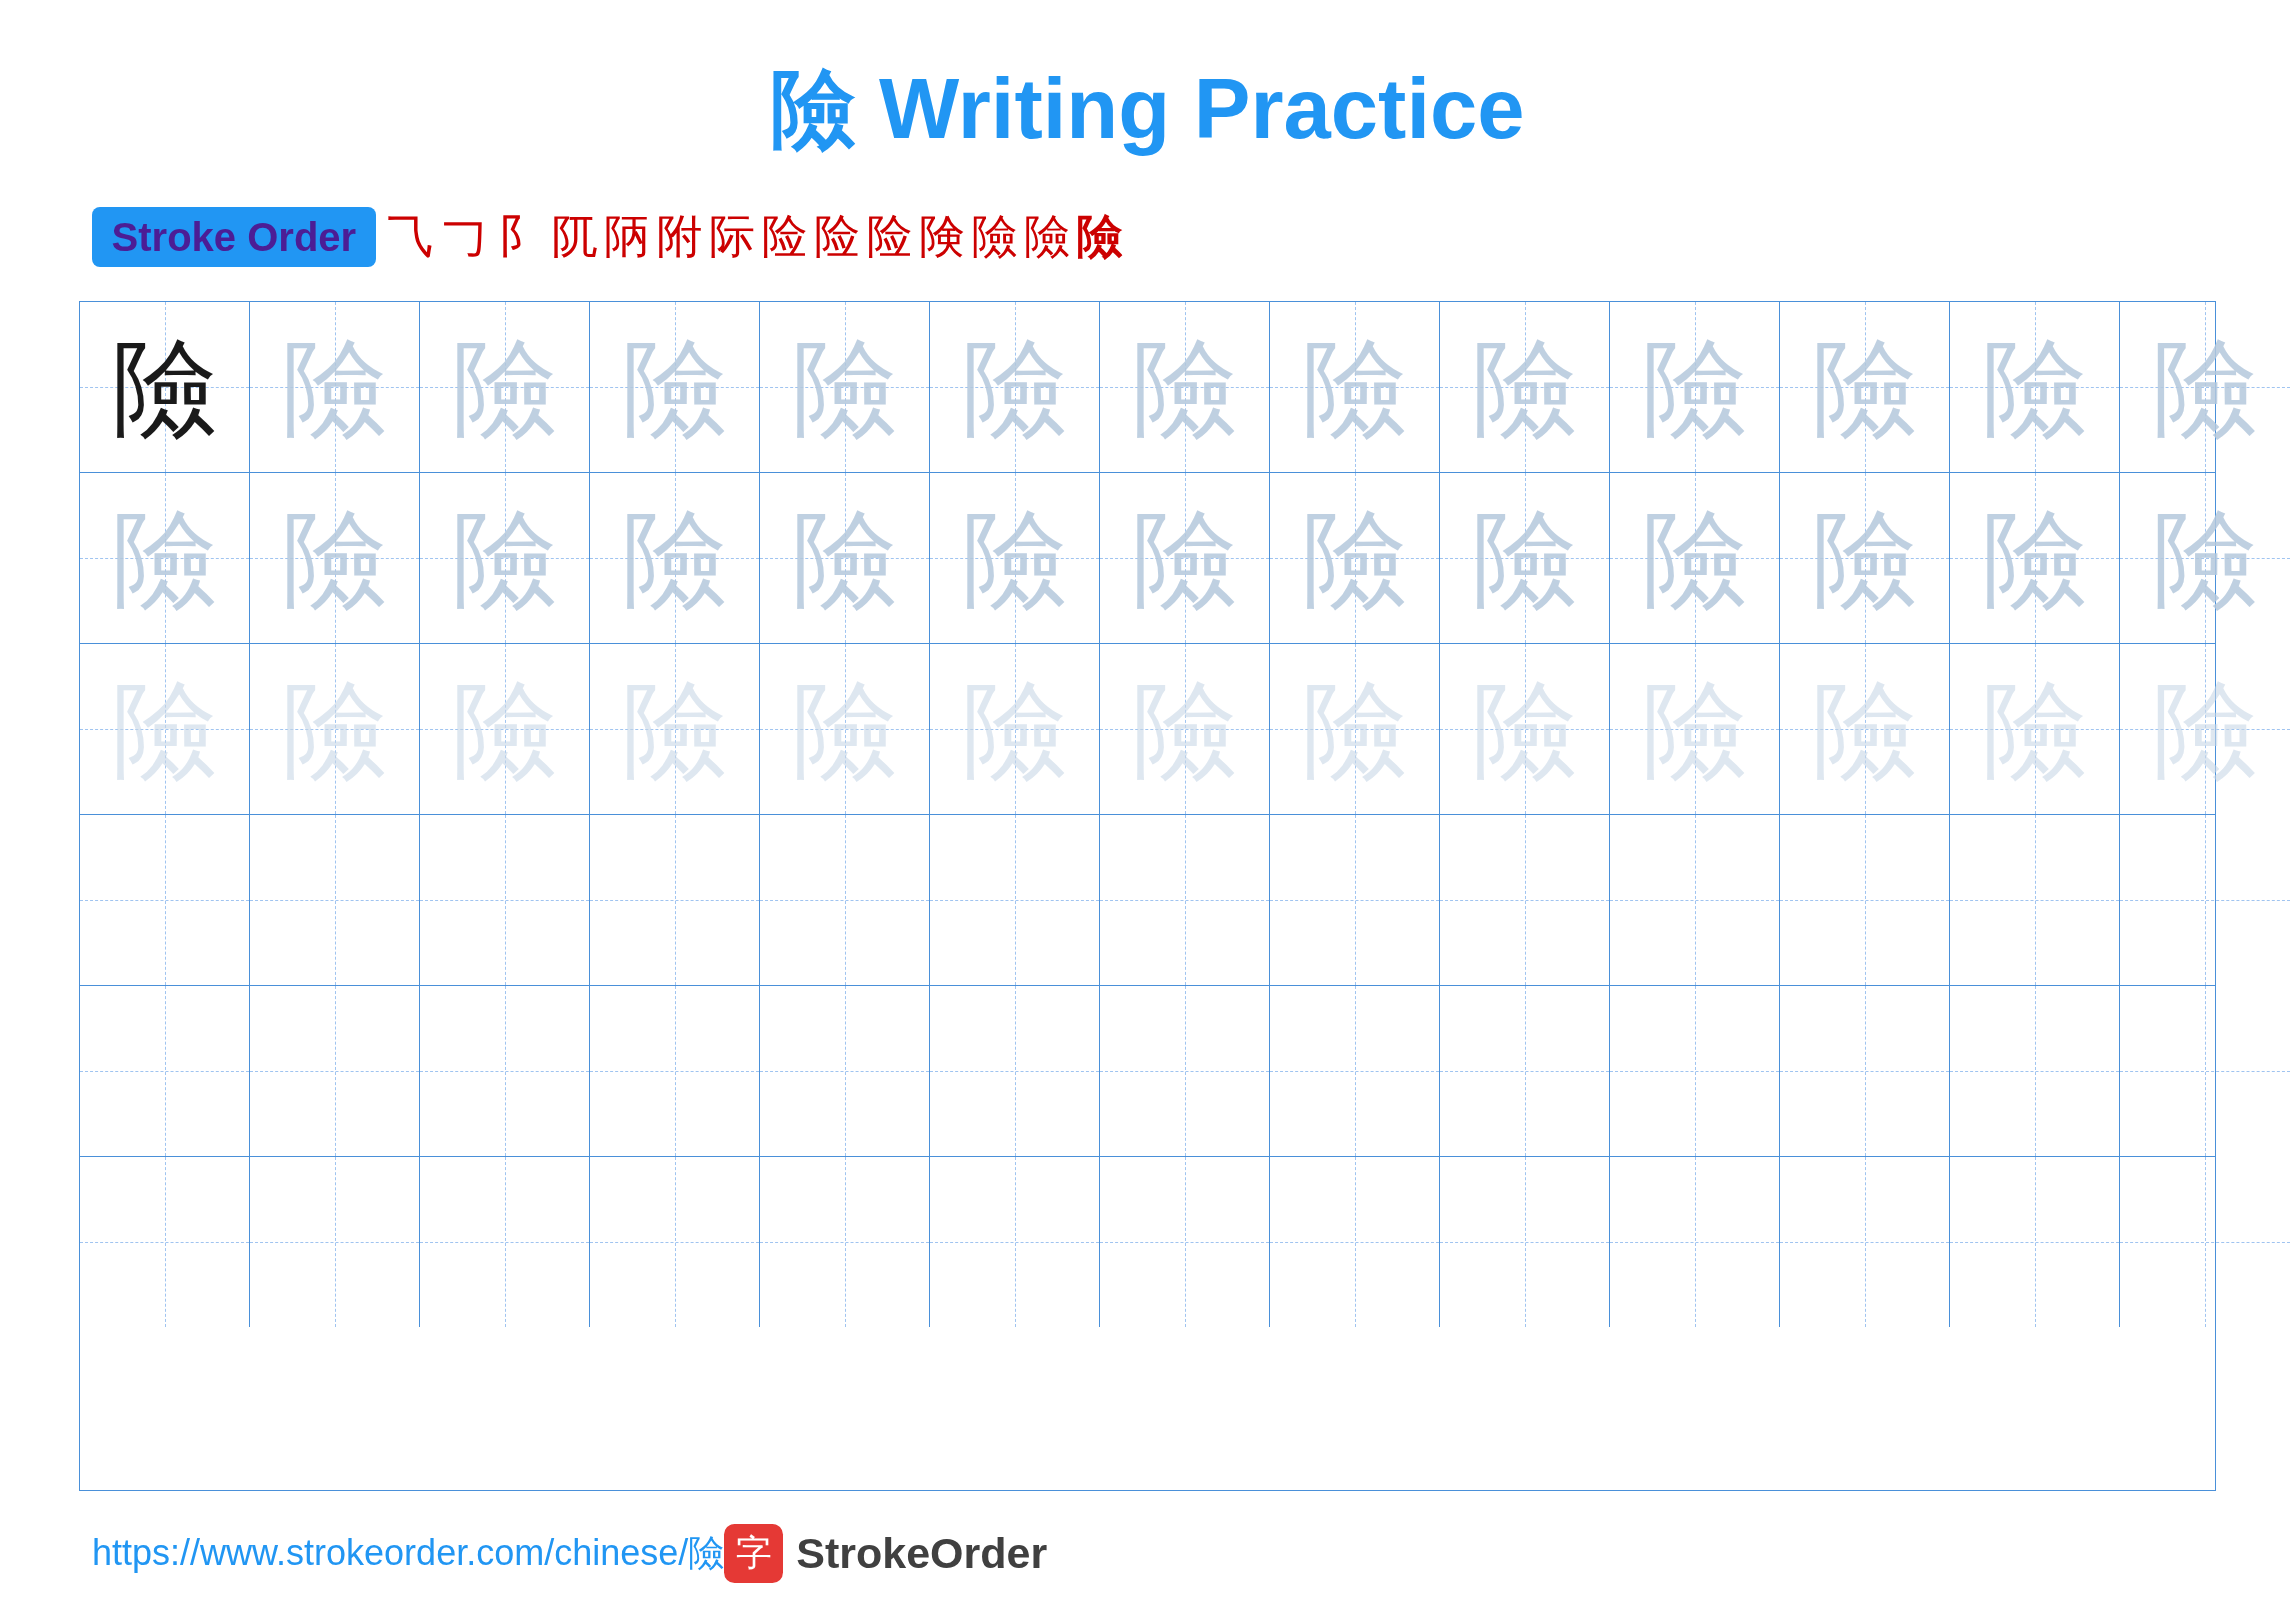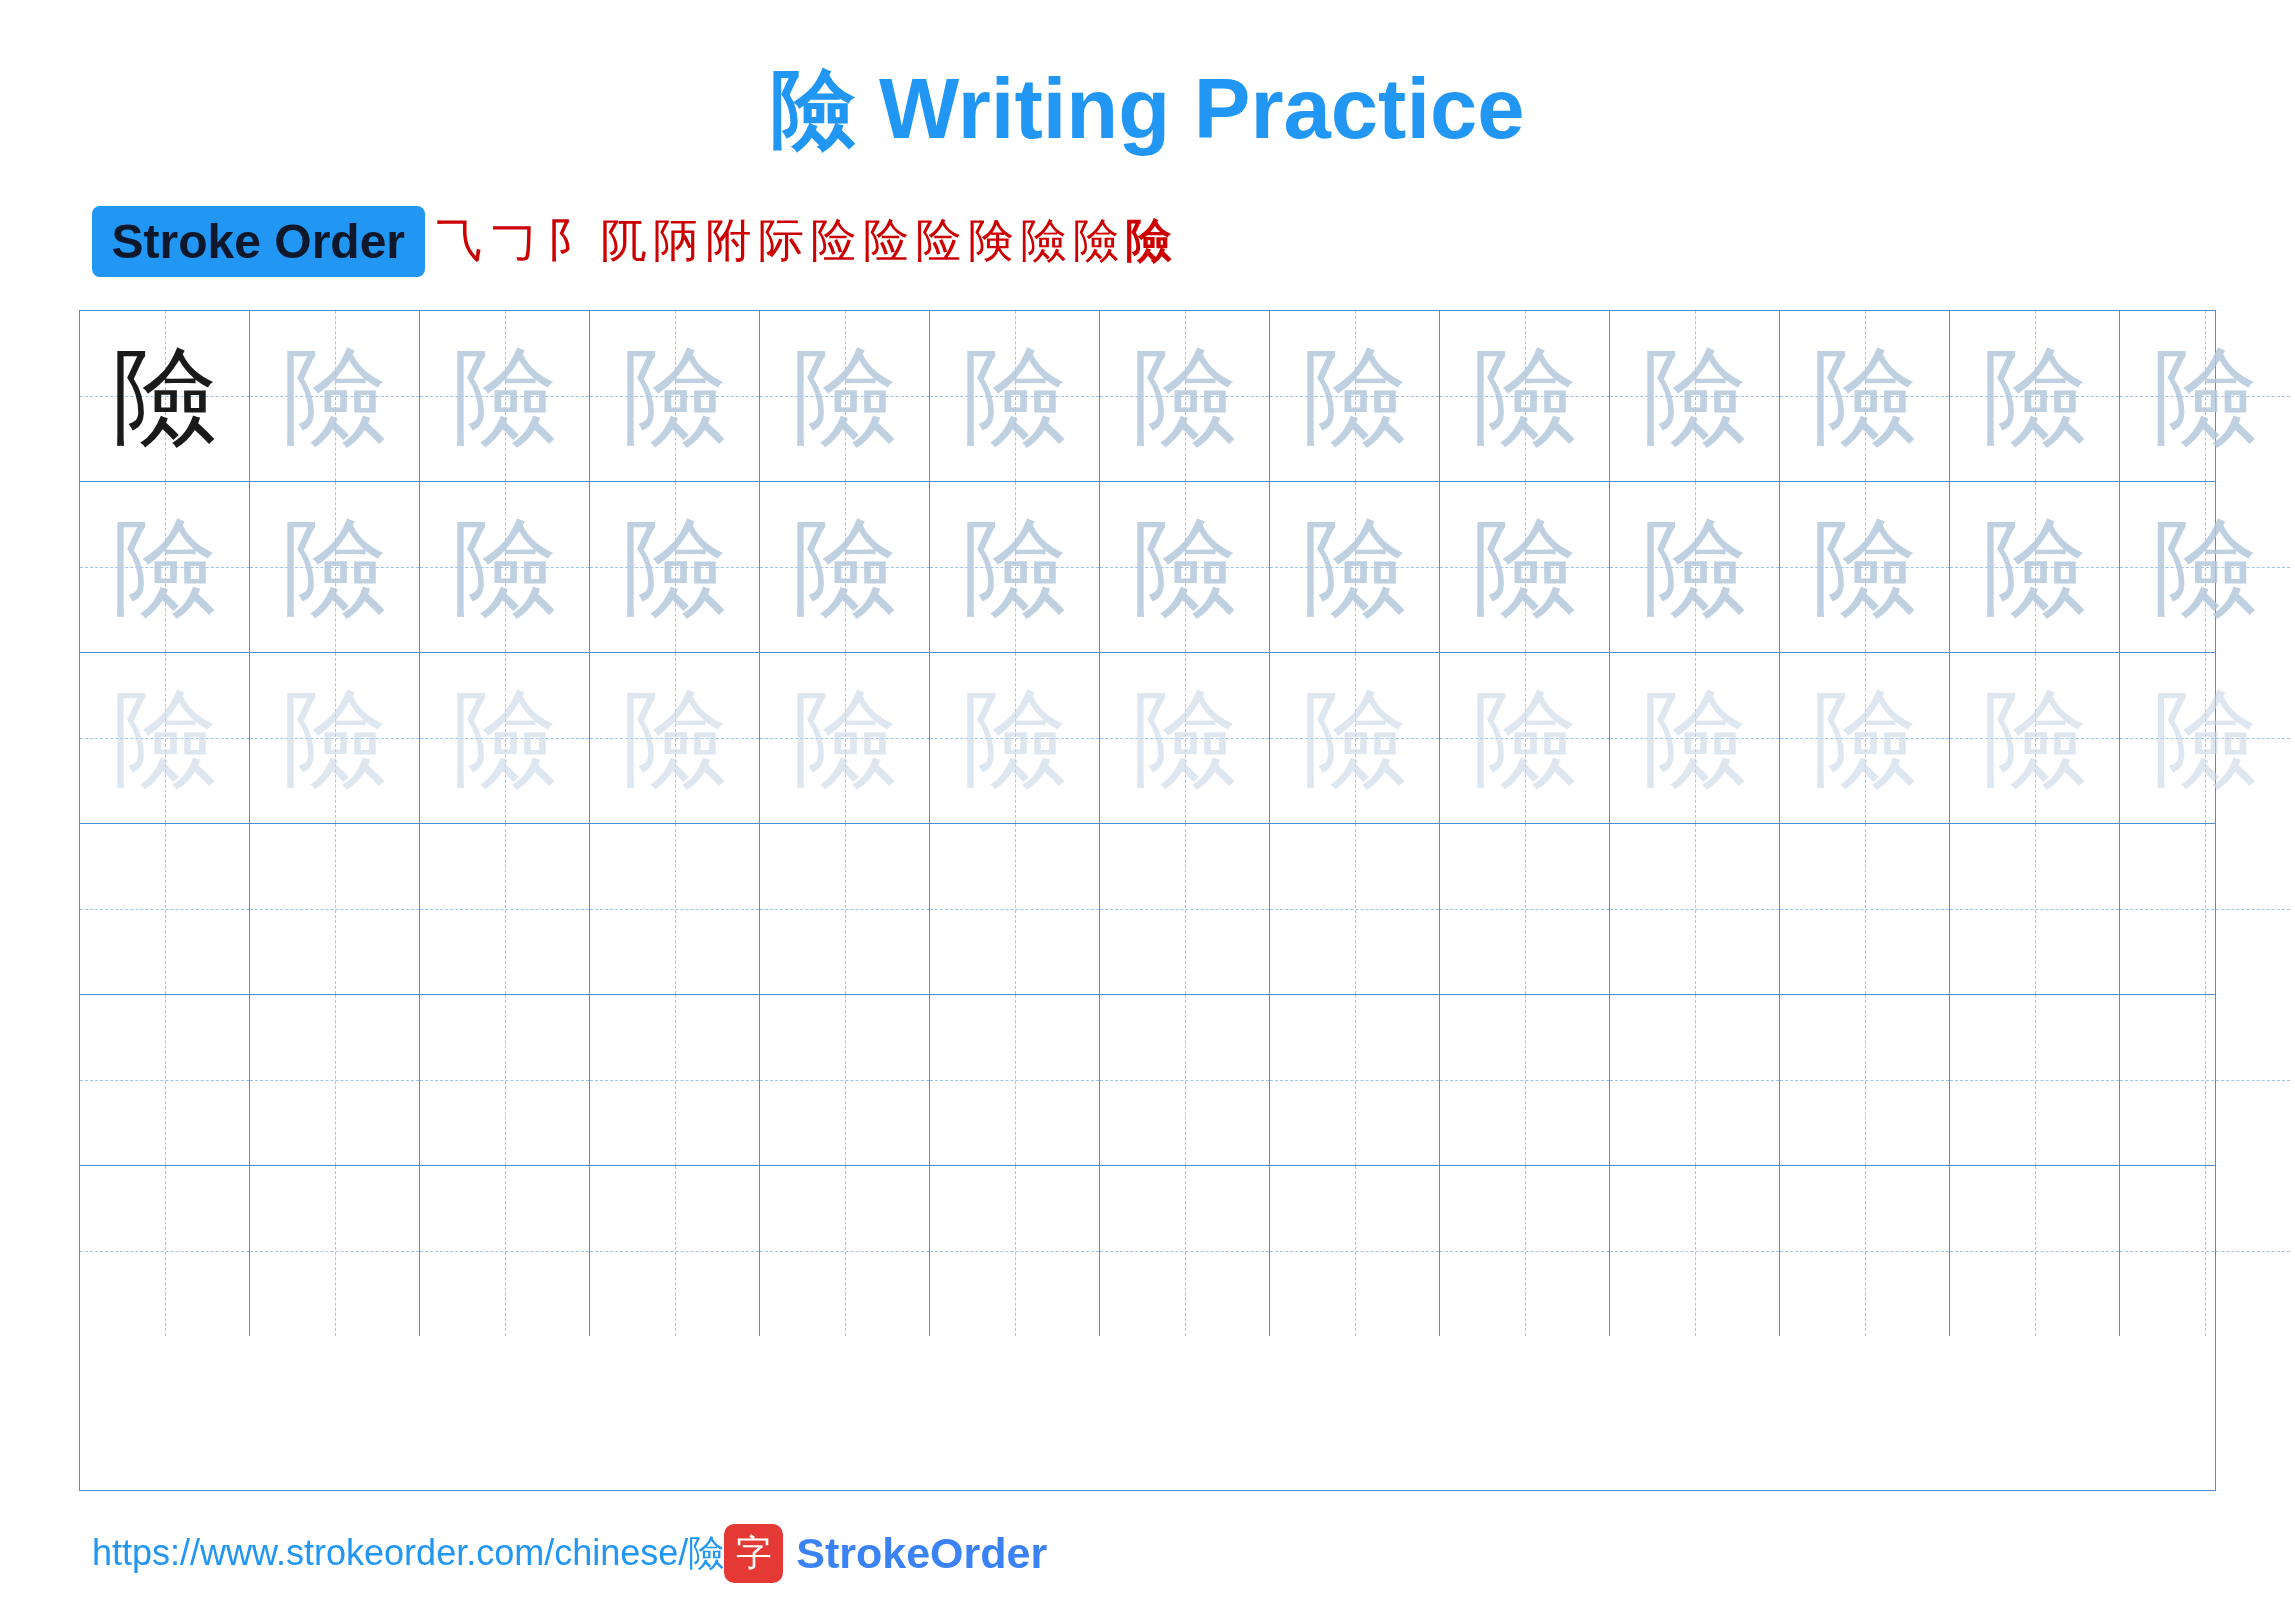--- a/index.html
+++ b/index.html
@@ -34,22 +34,22 @@
       display: flex;
       align-items: center;
       gap: 11.8px;
       margin-bottom: 33px;
       width: 100%;
       padding-left: 13px;
     }
 
     .stroke-order-badge {
       background: #2196F3;
-      color: #0f172a;
-      font-size: 48px;
+      color: #4c1d95;
+      font-size: 40px;
       font-weight: bold;
       padding: 7.9px 19.6px;
       border-radius: 7.9px;
       white-space: nowrap;
     }
 
     .stroke-sequence {
       display: flex;
       align-items: center;
       gap: 6.5px;
@@ -165,21 +165,21 @@
       display: flex;
       align-items: center;
       justify-content: center;
       color: white;
       font-size: 36px;
     }
 
     .logo-text {
       font-size: 43px;
       font-weight: bold;
-      color: #3b82f6;
+      color: #404040;
     }
   </style>
 </head>
 <body>
 
 <div class="page">
 
   <h1 class="title">險 Writing Practice</h1>
 
   <div class="stroke-order-row">

